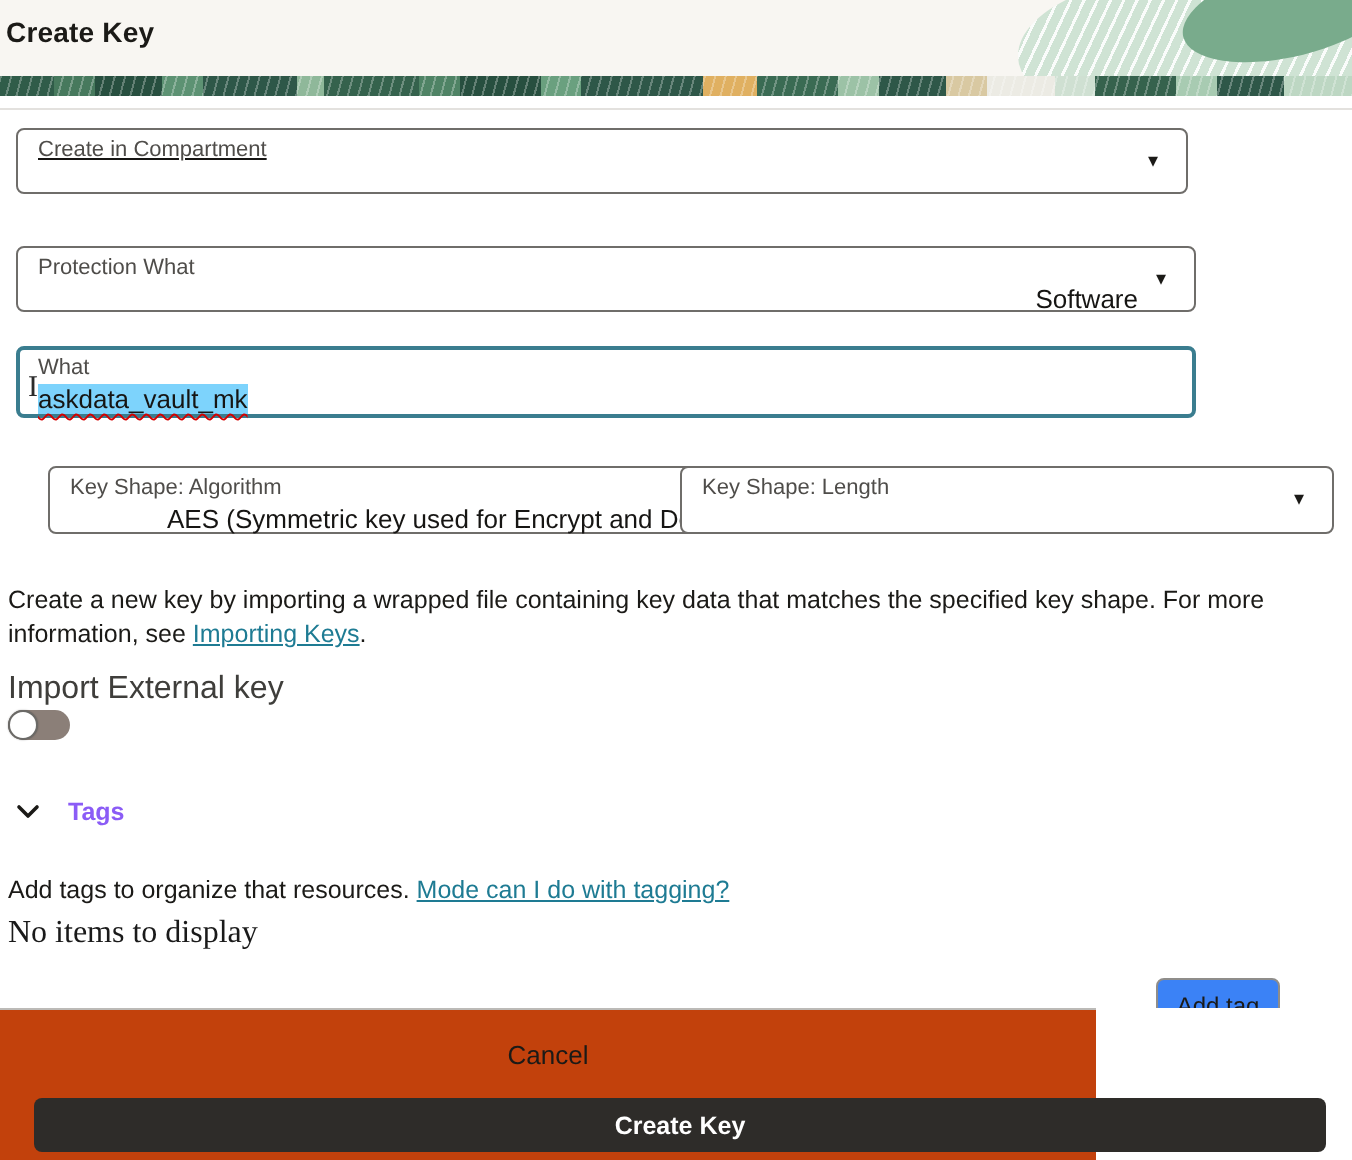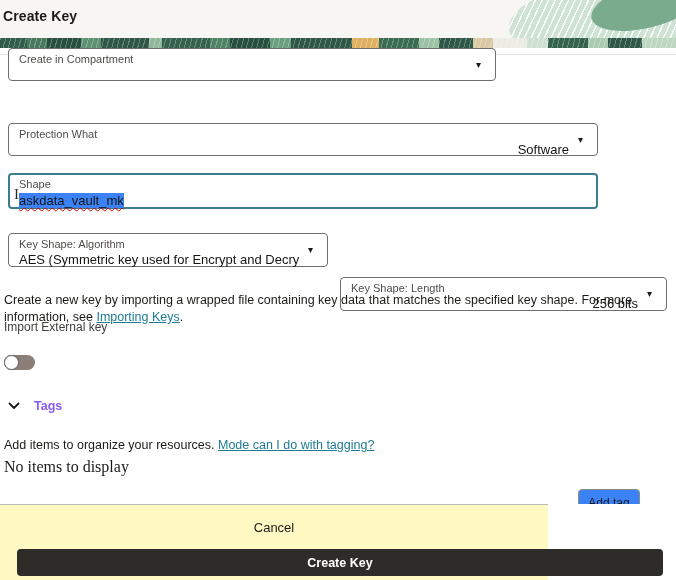--- a/index.html
+++ b/index.html
@@ -41,41 +41,41 @@
   .fieldbox {
     position:absolute; background:#fff; border:1px solid #6f6d6a; border-radius:4px;
     padding:4px 28px 3px 10px; cursor:pointer;
   }
   .fieldbox .flabel { font-size:11px; color:#4f4d4a; line-height:13px; display:block; }
   .fieldbox .fvalue { font-size:13px; color:#161513; line-height:15px; display:block; margin-top:1px;
     white-space:nowrap; overflow:hidden;text-align:right; }
   .caret { position:absolute; right:14px; top:50%; transform:translateY(-46%); font-size:10px; color:#1b1a17; line-height:10px; }
   .redact { width:92px; height:11px; background:#000; margin-top:3px; }
 
-  .box-compartment { left:8px; top:48px;  width:488px; height:33px; }
+  .box-compartment { left:8px; top:64px;  width:586px; height:33px;text-decoration:underline; }
   .box-protection  { left:8px; top:123px; width:590px; height:33px; }
   .box-name        { left:8px; top:173px; width:590px; height:36px; border:2px solid #3a7d8f; padding:3px 10px 3px 9px; cursor:text; }
-  .box-algorithm   { left:8px; top:233px; width:320px; height:34px; }
-  .box-length      { left:340px; top:233px; width:327px; height:34px;margin-top:44px; }
+  .box-algorithm   { left:24px; top:233px; width:384px; height:34px; }
+  .box-length      { left:340px; top:233px; width:327px; height:34px; }
 
   .name-value {
     font-size:13px; line-height:15px; color:#161513; display:inline-block; margin-top:1px;
-    background:#3b82f6;
+    background:#7dd3fc;
     text-decoration:underline; text-decoration-style:wavy; text-decoration-color:#d40000;
     text-decoration-thickness:1px; text-underline-offset:2px;
   }
   .ibeam {
     position:absolute; left:4px; top:11px; font-family:"Liberation Serif",serif;
     font-size:15px; color:#2b2b2b; pointer-events:none;
   }
 
   
   .para { position:absolute; left:4px; top:292px; width:662px; font-size:12.5px; line-height:17px; color:#1b1a17; }
   a.lnk { color:#1e7b93; text-decoration:underline; cursor:pointer;margin-top:16px; }
-  .import-label { position:absolute; left:4px; top:320px; font-size:12px; color:#3f3e3b; }
+  .import-label { position:absolute; left:4px; top:336px; font-size:16px; color:#3f3e3b; }
 
   
   .toggle { position:absolute; left:4px; top:355px; width:31px; height:15px; cursor:pointer; }
   .toggle .track { position:absolute; left:0; top:0; width:31px; height:15px; background:#8b7f78; border-radius:8px; }
   .toggle .knob  { position:absolute; left:0; top:0; width:15px; height:15px; background:#fff;
     border:1px solid #6b6a67; border-radius:50%; box-shadow:0 0 1px rgba(0,0,0,.3); }
 
   
   .tags-hdr { position:absolute; left:8px; top:399px; display:flex; align-items:center; gap:14px; cursor:pointer; }
   .chev svg { display:block; }
@@ -83,21 +83,21 @@
   .tags-desc { position:absolute; left:4px; top:438px; font-size:12.5px; color:#1b1a17; }
   .empty-msg { position:absolute; left:4px; top:458px; font-family:"Liberation Serif","DejaVu Serif",serif;
     font-size:16px; color:#1a1a1a; }
 
   
   .addtag-clip { position:absolute; left:578px; top:489px; width:62px; height:15px; overflow:hidden; }
   .addtag-btn { width:62px; height:26px; background:#3b82f6; border:1px solid #8f8d8a; border-radius:4px;
     font-size:12px; color:#1b1a17; text-align:center; padding-top:6px; cursor:pointer; }
 
   
-  .footer { position:absolute; left:0; top:504px; width:548px; height:76px; background:#fef9c3; border-top:1px solid #bcbab7; }
+  .footer { position:absolute; left:0; top:504px; width:548px; height:76px; background:#c2410c; border-top:1px solid #bcbab7; }
   .cancel-btn { position:absolute; left:0; right:0; top:15px; text-align:center; font-size:13px;
     color:#1b1a17; background:none; border:none; cursor:pointer; font-family:inherit; }
   .create-btn { position:absolute; left:17px; top:44px; width:646px; height:27px; background:#2e2c29;
     color:#fff; font-weight:bold; font-size:12.5px; border:none; border-radius:4px; cursor:pointer;
     font-family:inherit; }
 </style>
 </head>
 <body>
 
 <div class="screen">
@@ -118,54 +118,53 @@
     <span class="caret">▾</span>
   </div>
 
   <div class="fieldbox box-protection">
     <span class="flabel">Protection What</span>
     <span class="fvalue">Software</span>
     <span class="caret">▾</span>
   </div>
 
   <div class="fieldbox box-name">
-    <span class="flabel">Shape</span>
+    <span class="flabel">What</span>
     <span class="name-value">askdata_vault_mk</span>
     <span class="ibeam">I</span>
   </div>
 
   <div class="fieldbox box-algorithm">
     <span class="flabel">Key Shape: Algorithm</span>
     <span class="fvalue">AES (Symmetric key used for Encrypt and Decrypt)</span>
     <span class="caret">▾</span>
   </div>
 
   <div class="fieldbox box-length">
     <span class="flabel">Key Shape: Length</span>
-    <span class="fvalue">256 bits</span>
     <span class="caret">▾</span>
   </div>
 
   <p class="para"><span>Create a new key by importing a wrapped file containing key data that matches the specified key shape. For more information, see </span><a class="lnk">Importing Keys</a><span>.</span></p>
 
   <div class="import-label">Import External key</div>
   <div class="toggle">
     <div class="track"></div>
     <div class="knob"></div>
   </div>
 
   <div class="tags-hdr">
     <span class="chev">
       <svg width="12" height="8" viewBox="0 0 12 8">
           <polyline points="1.5,1.5 6,6 10.5,1.5" fill="none" stroke="#1b1a17" stroke-width="1.8" stroke-linecap="round" stroke-linejoin="round"></polyline>
         </svg>
     </span>
     <span class="tags-title">Tags</span>
   </div>
-  <p class="tags-desc"><span>Add items to organize your resources. </span><a class="lnk">Mode can I do with tagging?</a></p>
+  <p class="tags-desc"><span>Add tags to organize that resources. </span><a class="lnk">Mode can I do with tagging?</a></p>
   <div class="empty-msg">No items to display</div>
 
   <div class="addtag-clip">
     <div class="addtag-btn">Add tag</div>
   </div>
 
   <div class="footer">
     <button class="cancel-btn">Cancel</button>
     <button class="create-btn">Create Key</button>
   </div>

